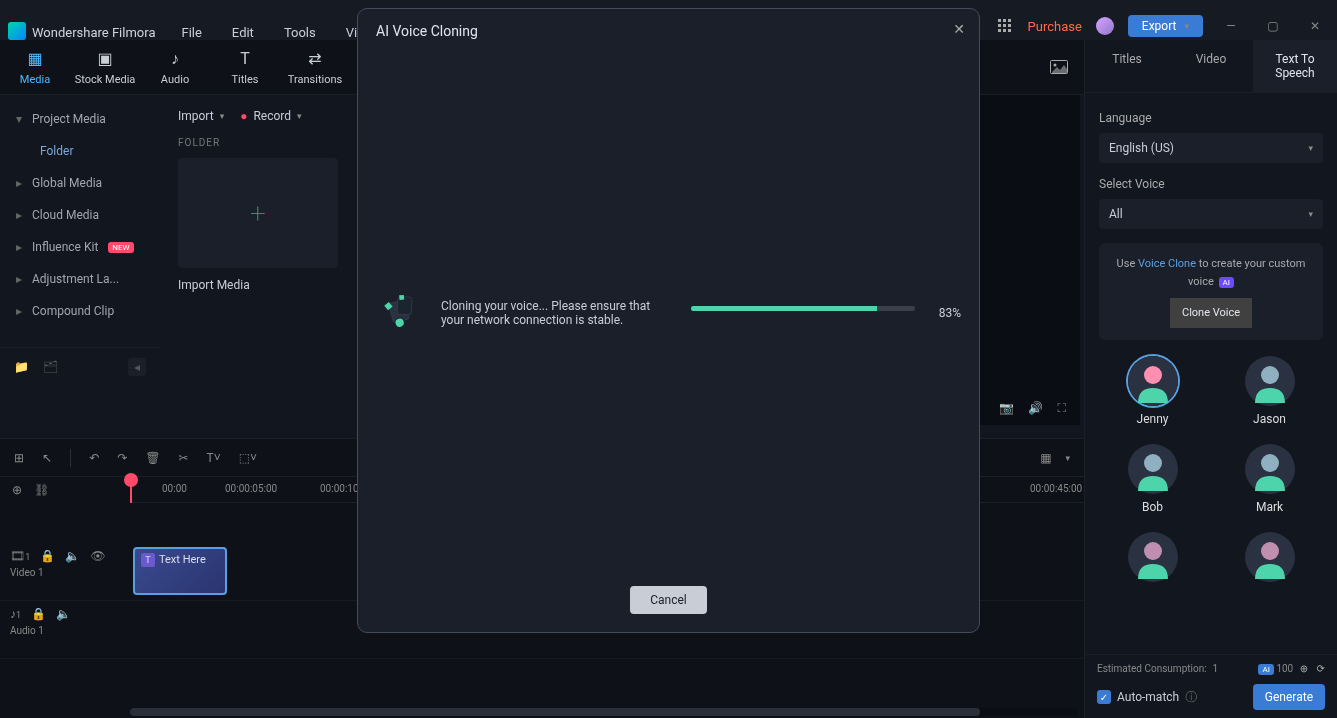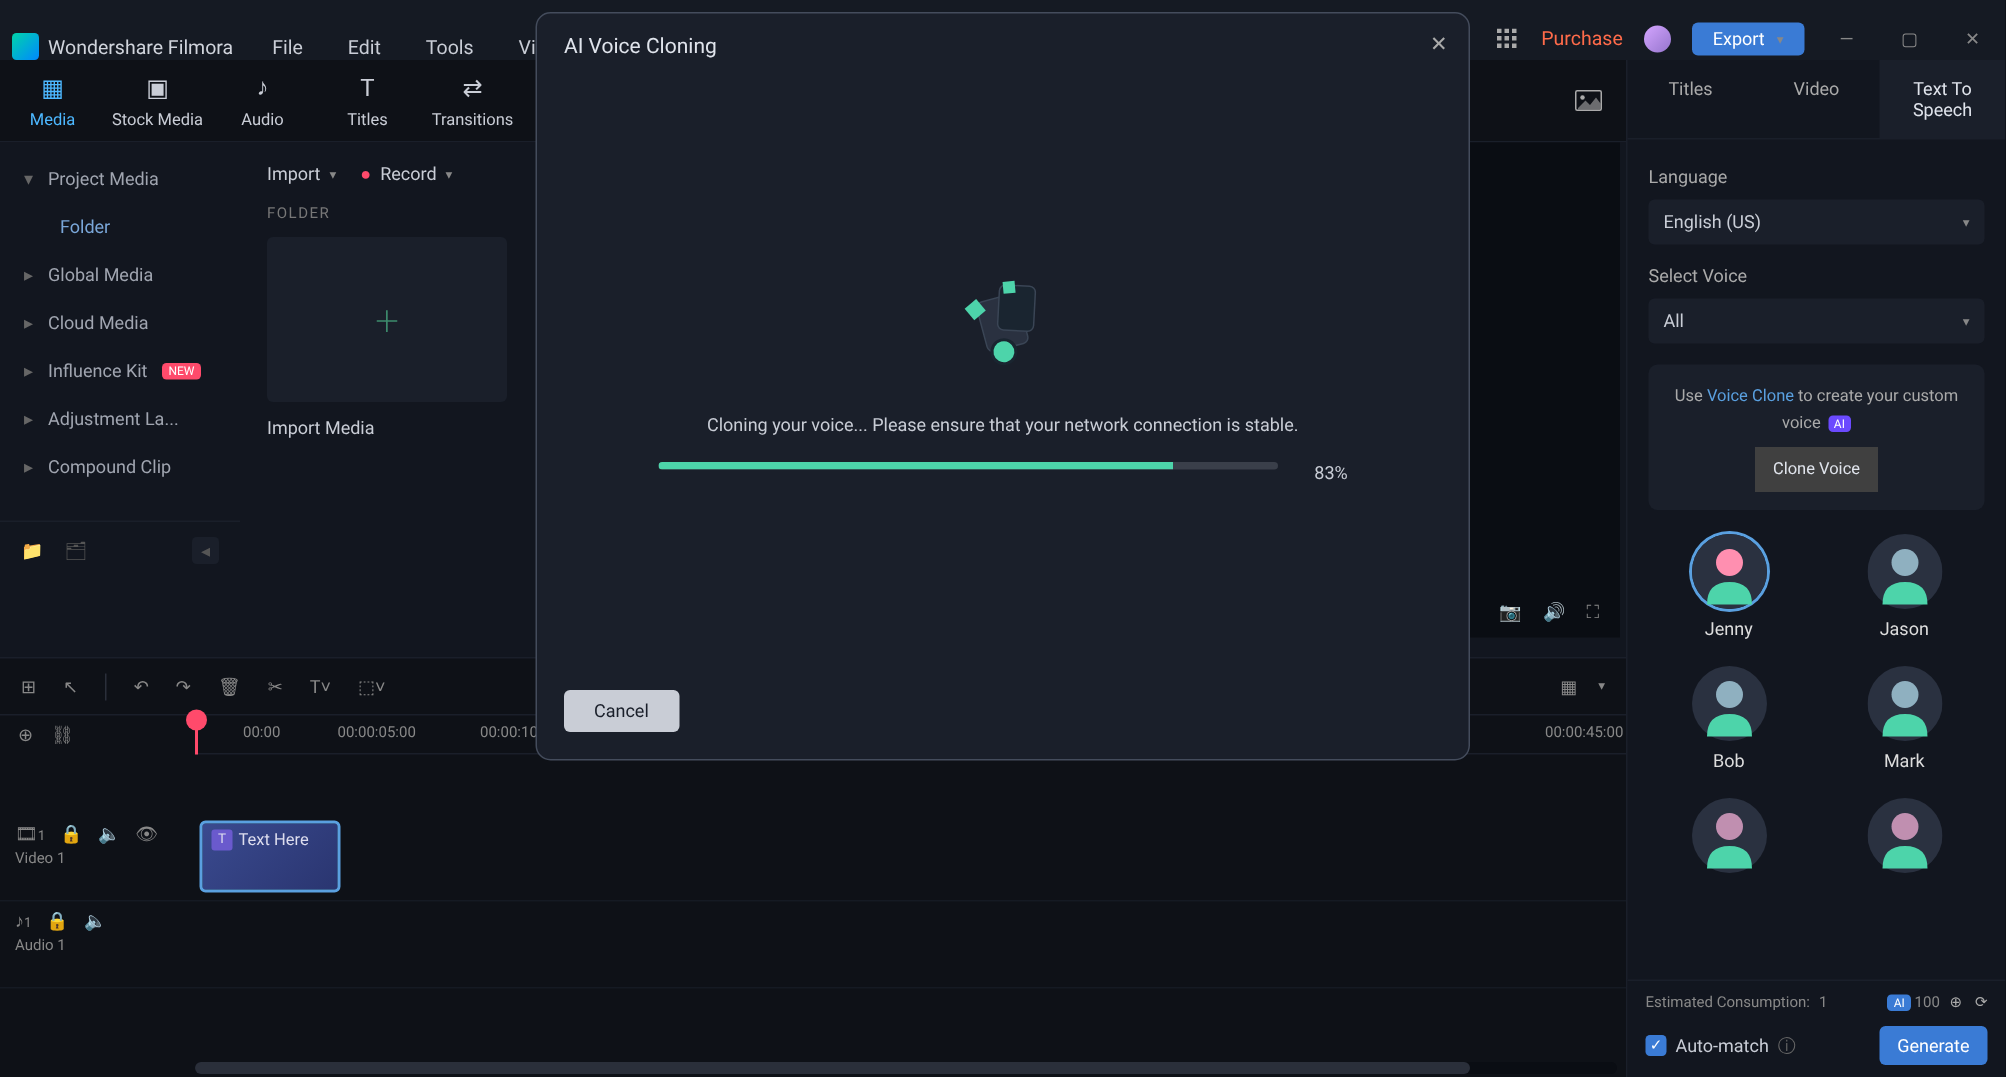--- a/index.html
+++ b/index.html
@@ -83,32 +83,32 @@
 .track-head { width:130px; padding:6px 10px; display:flex; flex-direction:column; gap:4px; color:#888; font-size:10px; }
 .track-head .icons { display:flex; gap:10px; font-size:12px; }
 .track-body { flex:1; position:relative; }
 .clip { position:absolute; left:3px; top:4px; width:94px; height:48px; background:linear-gradient(135deg,#3a4a8f,#2a3570); border:2px solid #5aa0e0; border-radius:4px; padding:4px 6px; font-size:11px; color:#dde; display:flex; align-items:flex-start; gap:4px; }
 .clip .t-ico { width:14px; height:14px; background:#6a5acd; border-radius:2px; display:inline-flex; align-items:center; justify-content:center; font-size:9px; }
 .hscroll { position:absolute; bottom:2px; left:130px; right:6px; height:8px; background:#0a0d13; border-radius:4px; }
 .hscroll .thumb { position:absolute; left:0; width:850px; height:100%; background:#2a2f3a; border-radius:4px; cursor:pointer; }
 
 
 .overlay { position:absolute; inset:0; background:rgba(0,0,0,0); display:flex; align-items:flex-start; justify-content:center; pointer-events:none; }
-.modal { margin-top:8px; width:623px; height:499px; background:#1a1f2a; border:1px solid #444c5c; border-radius:10px; padding:14px 18px 18px; position:relative; pointer-events:auto; display:flex; flex-direction:column; }
+.modal { margin-top:8px; width:623px; height:625px; background:#1a1f2a; border:1px solid #444c5c; border-radius:10px; padding:14px 18px 18px; position:relative; pointer-events:auto; display:flex; flex-direction:column; }
 .modal-title { font-size:14px; color:#e0e4ec; }
 .modal-close { position:absolute; right:14px; top:12px; cursor:pointer; color:#aaa; font-size:14px; }
-.modal-body { flex:1; display:flex; flex-direction:column; align-items:center; justify-content:center; gap:18px; }
+.modal-body { flex:1; display:flex; flex-direction:row; align-items:center; justify-content:center; gap:18px; }
 .spinner { width:80px; height:80px; position:relative; }
 .spinner svg { width:100%; height:100%; }
 .modal-msg { font-size:12px; color:#c9cdd6; }
 .progress-row { display:flex; align-items:flex-start; gap:24px; width:460px; }
 .progress-bar { flex:1; height:5px; background:#3a3f4a; border-radius:3px; overflow:hidden; }
 .progress-fill { height:100%; background:#4dd4aa; }
 .progress-pct { font-size:12px; color:#c9cdd6; }
-.modal-footer { display:flex; justify-content:flex-start; }
+.modal-footer { display:flex; justify-content:center; }
 .cancel-btn { background:#c9cdd6; color:#1a1f2a; padding:7px 20px; border-radius:4px; font-size:12px; cursor:pointer; }
 
 svg { display:block; }
 .chev { font-size:9px; color:#888; }
 </style>
 </head>
 <body>
 
 <div class="titlebar">
   <span class="logo"></span>

